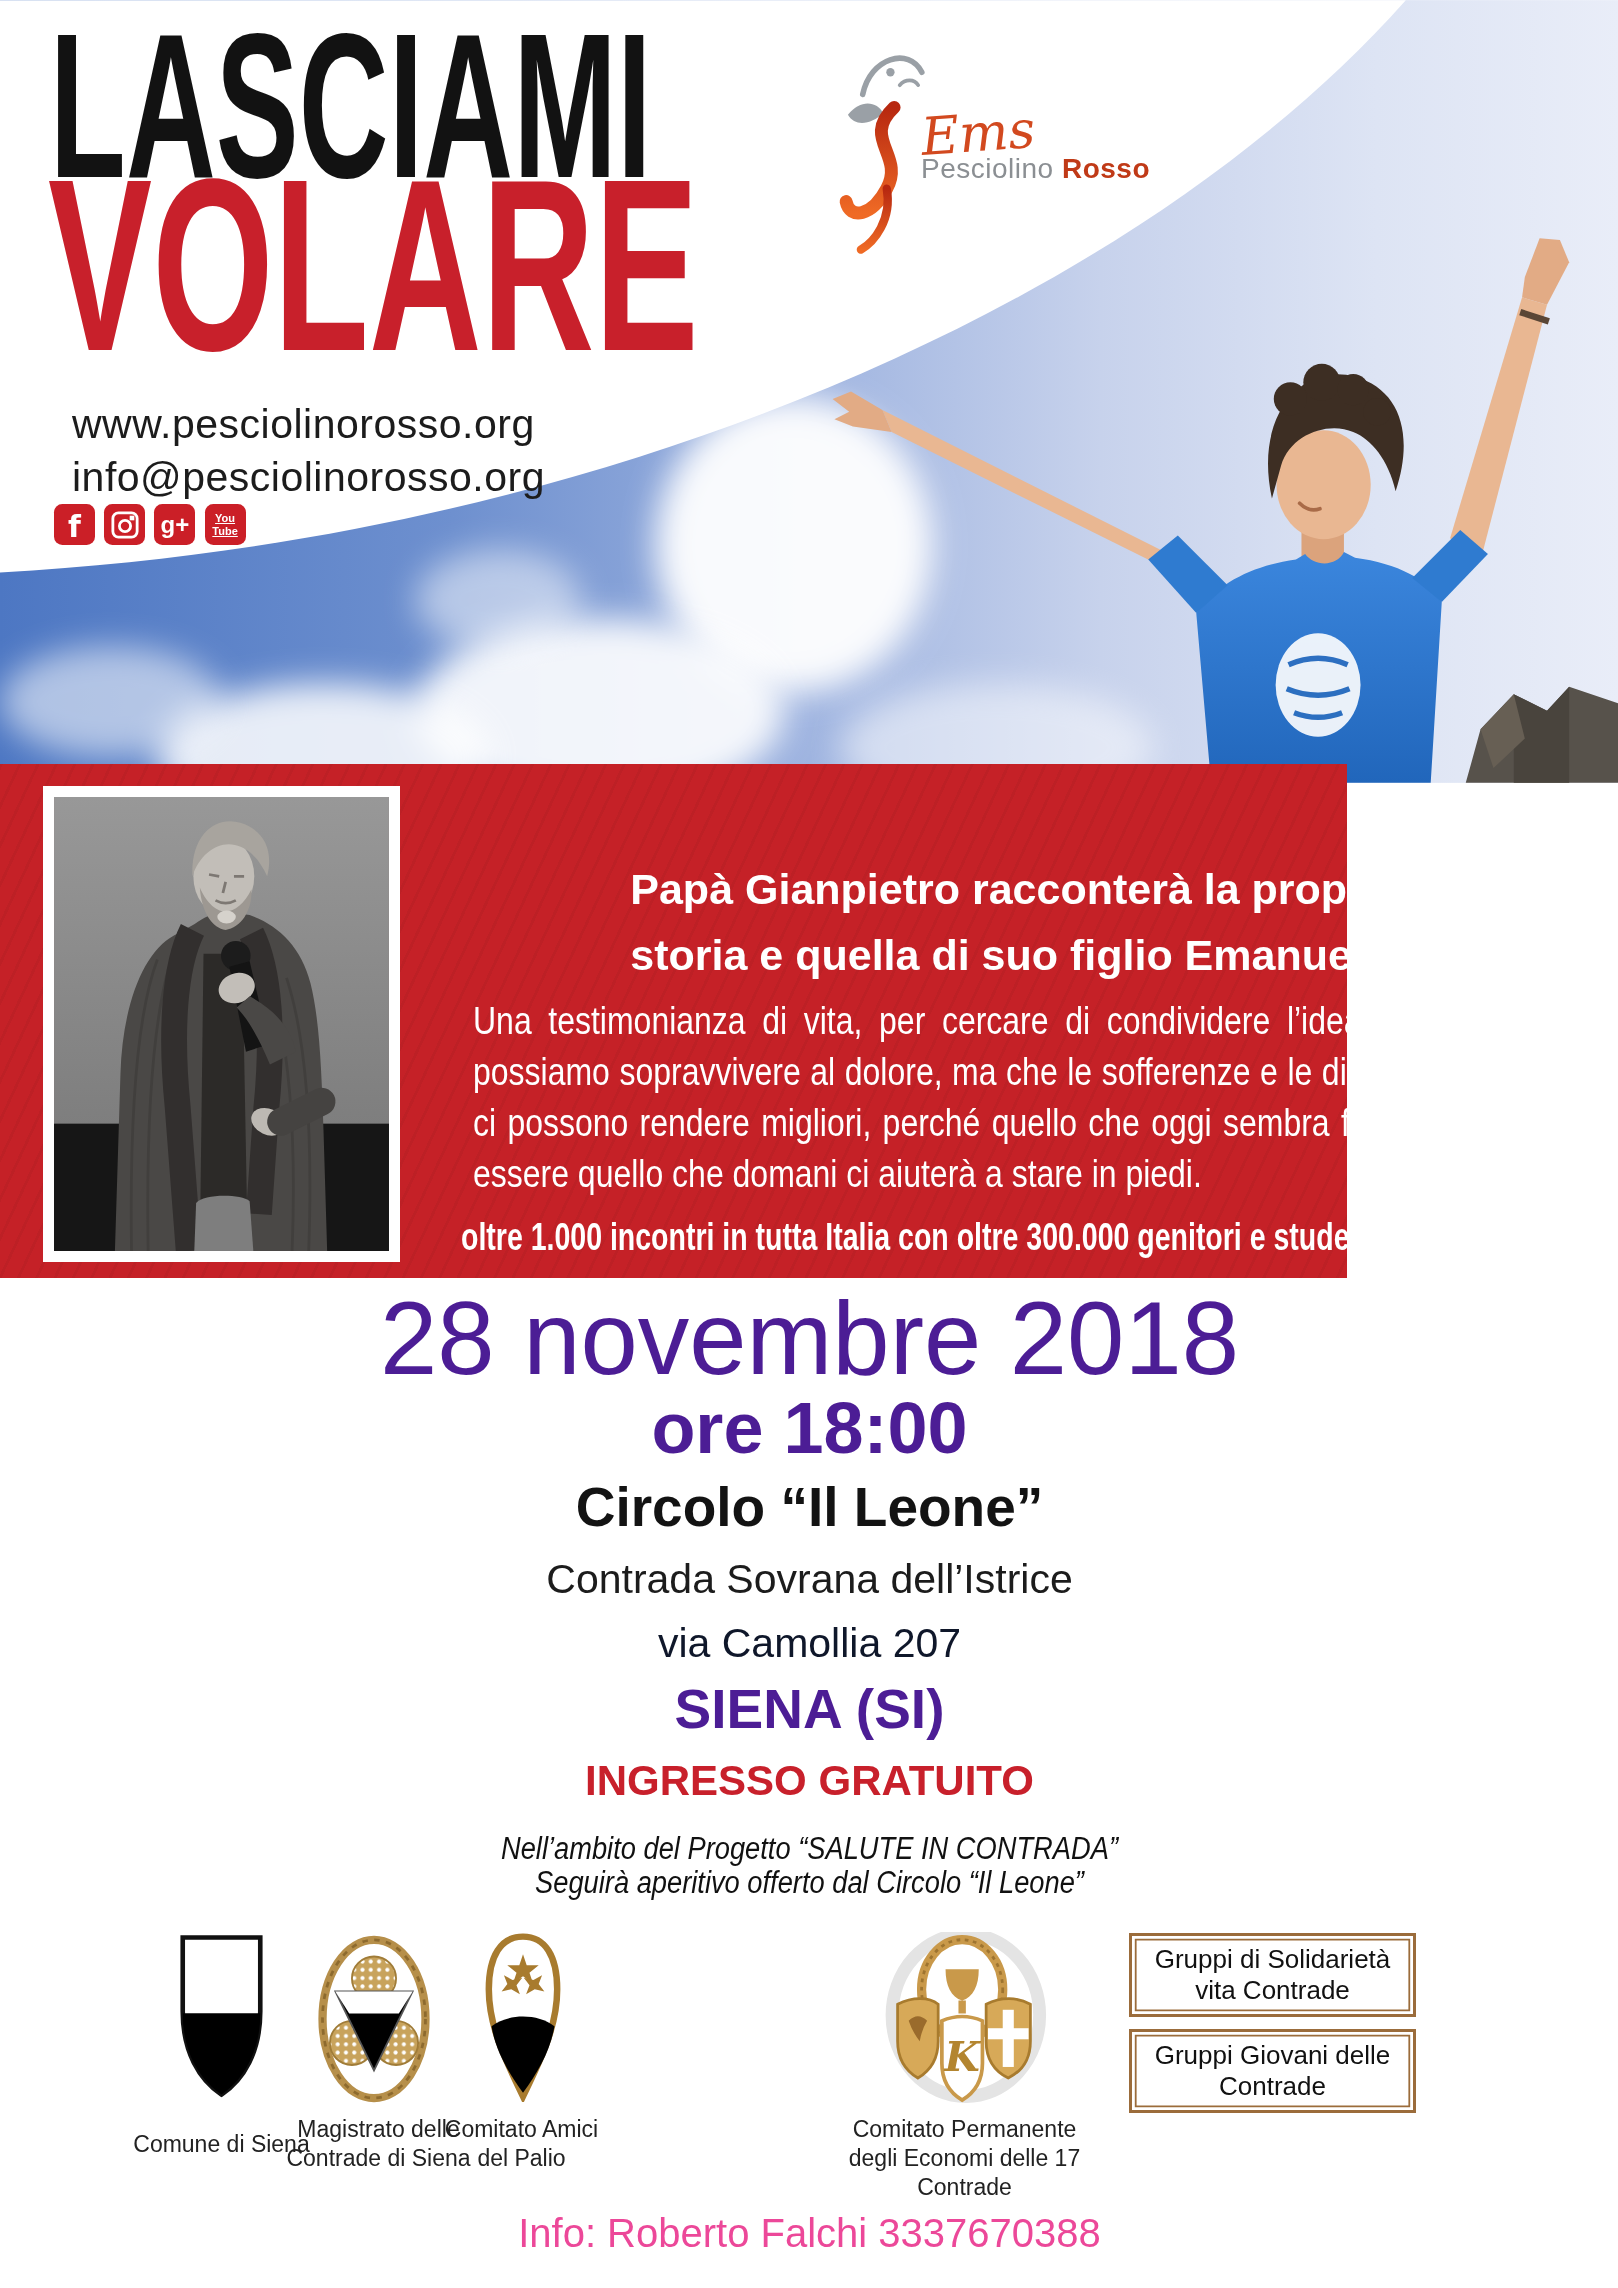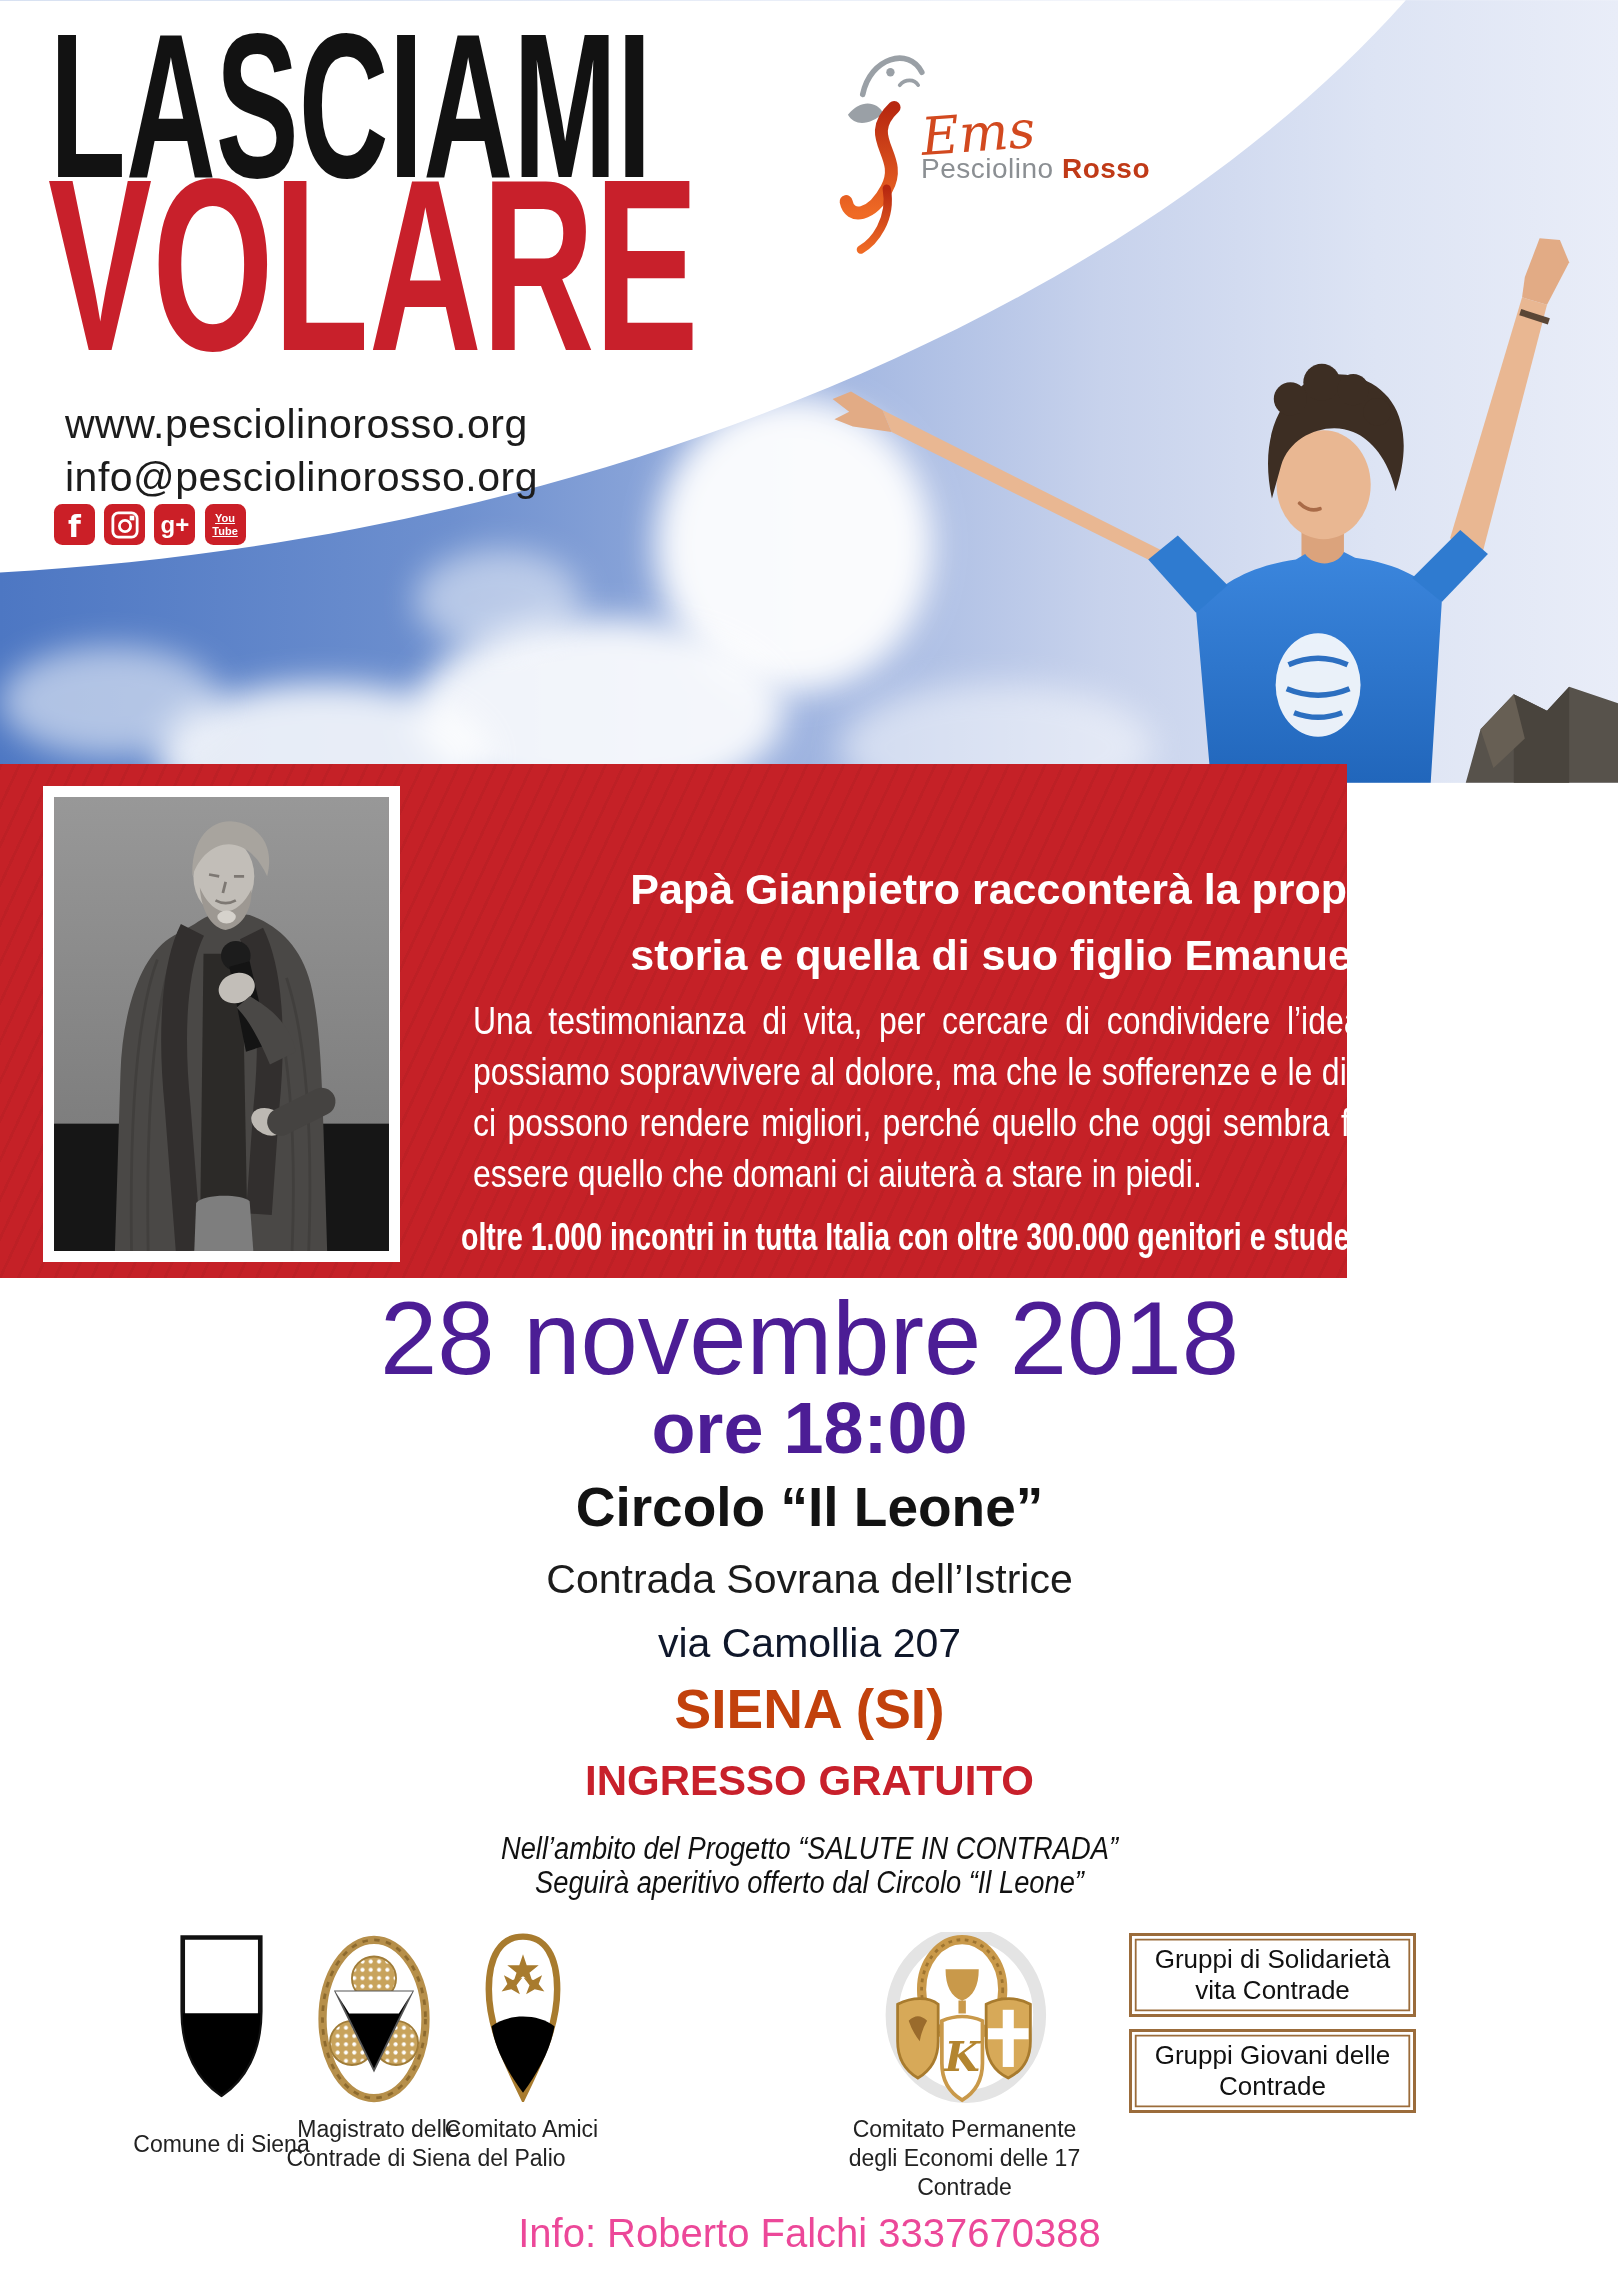--- a/index.html
+++ b/index.html
@@ -2,21 +2,21 @@
 <html style="font-size:14.8px"><head>
 <meta charset="utf-8">
 <style>
   html,body{margin:0;padding:0;background:#fff;}
   #page{position:relative;width:1619px;height:2289px;background:#fff;overflow:hidden;
         font-family:"Liberation Sans",sans-serif;}
 
   
   #sky-scene{position:absolute;left:0;top:0;width:1619px;height:783px;display:block;}
   #title-svg{position:absolute;left:48px;top:13px;width:729px;height:362px;}
-  .contact-line{position:absolute;left:65px;color:#1c1c1c;font-size:41px;letter-spacing:0.5px;}
+  .contact-line{position:absolute;left:72px;color:#1c1c1c;font-size:41px;letter-spacing:0.5px;}
   #website{top:401px;}
   #email{top:454px;}
   #social-row{position:absolute;left:54px;top:504px;display:flex;gap:9.2px;}
   .social-tile{width:41px;height:41px;border-radius:8.3px;background:#cb1f27;color:#fff;
                display:flex;align-items:center;justify-content:center;flex-direction:column;}
   .social-tile .fb{font-family:"DejaVu Sans",sans-serif;font-weight:bold;font-size:29.5px;line-height:1;margin-top:5.5px;}
   .social-tile .gp{font-weight:bold;font-size:24px;line-height:1;}
   .social-tile .yt{font-weight:bold;font-size:11px;line-height:1.15;text-decoration:underline;text-align:center;}
   #brand-logo{position:absolute;left:835px;top:37px;width:425px;height:222px;}
   #brand-script{position:absolute;left:921px;top:103px;font-family:"DejaVu Serif",serif;
@@ -36,21 +36,21 @@
   #banner-footer{position:absolute;left:251px;top:452px;width:1117px;text-align:center;white-space:nowrap;
      transform:scale(.75,1);transform-origin:0 50%;color:#fff;font-weight:bold;font-size:38px;margin-left:210px;}
 
   
   .ctr{position:absolute;left:0;width:1619px;text-align:center;}
   #ev-date{top:1287px;font-size:103px;font-weight:normal;color:#4c1d95;line-height:1;}
   #ev-time{top:1392px;font-size:72px;font-weight:bold;color:#4c1d95;line-height:1;}
   #ev-venue{top:1480px;font-size:55px;font-weight:bold;color:#131313;line-height:1;}
   #ev-contrada{top:1559px;font-size:41px;color:#1c1c1c;line-height:1;}
   #ev-address{top:1623px;font-size:41px;color:#0f172a;line-height:1;}
-  #ev-city{top:1682px;font-size:55px;font-weight:bold;color:#c2410c;line-height:1;}
+  #ev-city{top:1682px;font-size:55px;font-weight:bold;color:#4c1d95;line-height:1;}
   #ev-admission{top:1760px;font-size:42px;font-weight:bold;color:#c8202b;line-height:1;}
   #ev-project{top:1832px;font-size:31px;font-style:italic;color:#111;line-height:34px;transform:scale(.88,1);transform-origin:50% 0;}
 
   
   .partner-logo{position:absolute;top:1932px;}
   .partner-label{position:absolute;text-align:center;font-size:23px;line-height:29px;color:#222;}
   .group-box{position:absolute;left:1129px;width:281px;height:78px;border:3.7px solid #9b6c3b;
      box-shadow:inset 0 0 0 2.8px #fff, inset 0 0 0 4.6px #9b6c3b;background:#fff;
      display:flex;flex-direction:column;align-items:center;justify-content:center;
      font-size:26px;line-height:31px;color:#111;text-align:center;}

